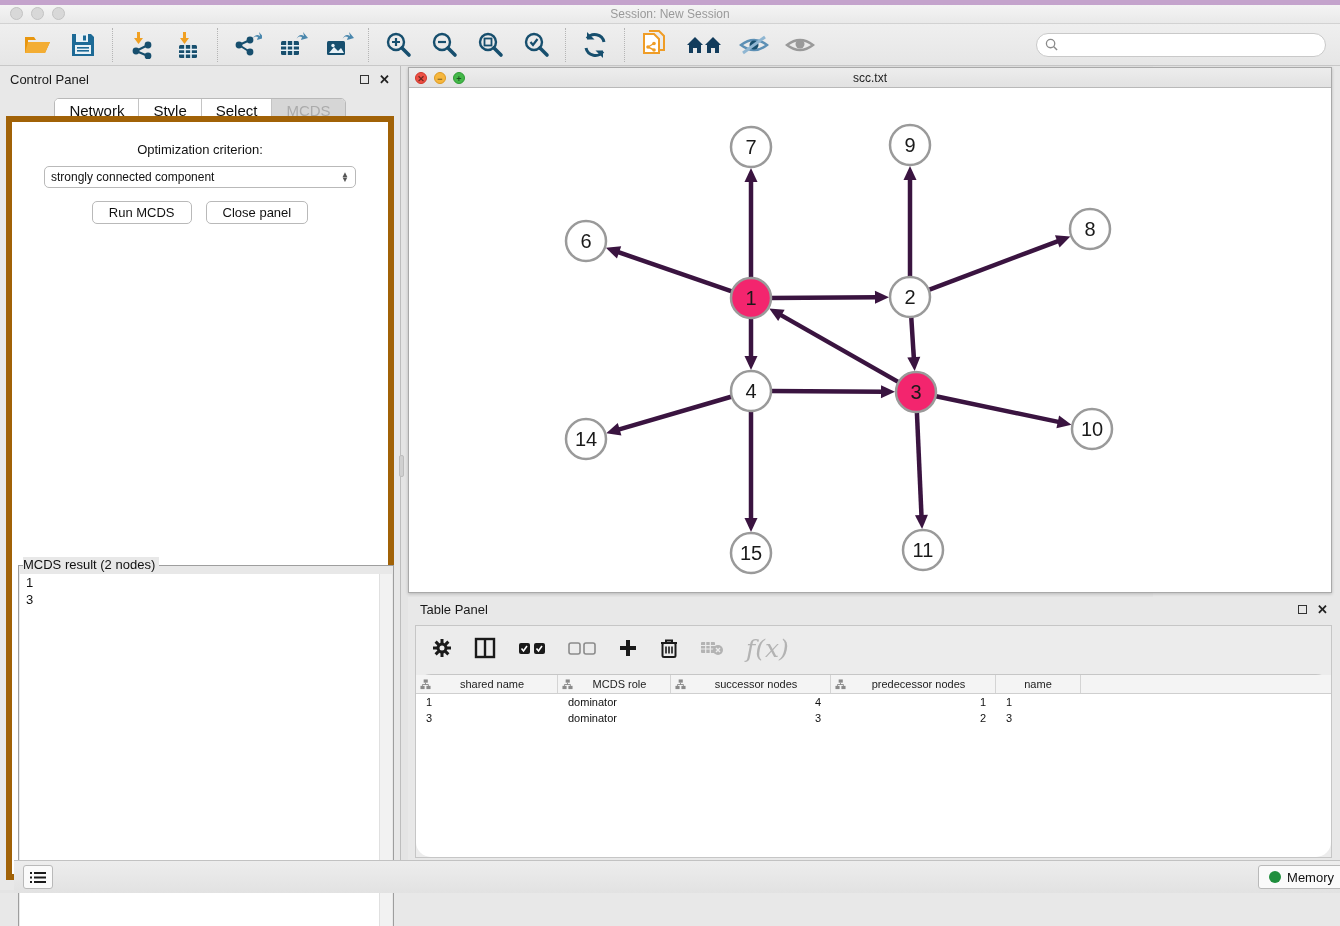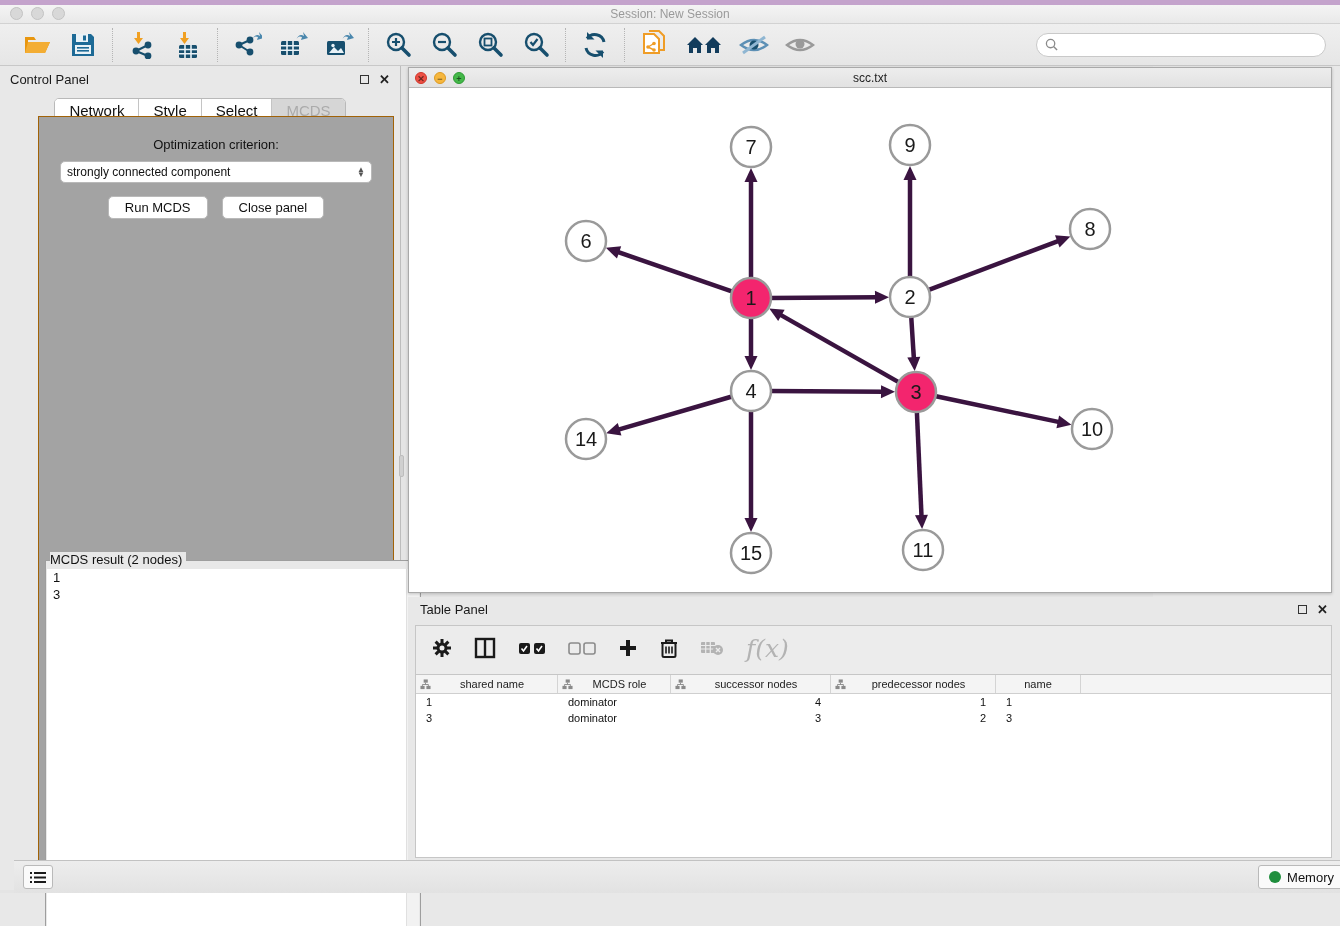--- a/index.html
+++ b/index.html
@@ -31,21 +31,21 @@
   .panel-title-icons { margin-left:auto; display:flex; gap:10px; align-items:center; }
   .float-icon { width:9px; height:9px; border:1.5px solid #333; }
   .close-icon { font-size:13px; font-weight:bold; color:#222; line-height:1; }
 
   .seg-tabs { display:flex; justify-content:center; margin-top:6px; }
   .seg { display:flex; border:1px solid #b9b9b9; border-radius:5px; overflow:hidden; background:#fff; }
   .seg-tab { padding:3px 14px; font-size:15px; color:#111; background:#fff; border-right:1px solid #c4c4c4; cursor:default; }
   .seg-tab:last-child { border-right:none; }
   .seg-tab.active { background:#d6d6d6; color:#ababab; }
 
-  .mcds-box { position:absolute; left:6px; right:6px; top:50px; bottom:10px; border:1px solid #a16207; background:#a3a3a3;margin-left:32px; }
+  .mcds-box { position:absolute; left:6px; right:6px; top:50px; bottom:10px; border:6px solid #a16207; background:#ffffff; }
   .opt-label { text-align:center; font-size:13px; color:#111; margin-top:20px; }
   .dropdown { margin:9px auto 0; width:312px; height:22px; background:#fff; border:1px solid #b9b9b9; border-radius:5px; display:flex; align-items:center; padding:0 6px; }
   .dropdown-text { font-size:12px; color:#111; flex:1; }
   .dd-arrows { display:flex; flex-direction:column; align-items:center; line-height:5px; font-size:8px; color:#555; }
   .btn-row { display:flex; justify-content:center; gap:14px; margin-top:13px; }
   .mac-btn { background:#fff; border:1px solid #b9b9b9; border-radius:5px; font-size:13px; color:#111; padding:3px 16px; font-family:"Liberation Sans",sans-serif; }
 
   .result-fieldset { position:absolute; left:6px; top:443px; width:376px; height:376px; border:1px solid #9e9e9e; background:#e8e8e8; }
   .result-legend { position:absolute; top:-9px; left:4px; background:#e8e8e8; font-size:13px; color:#111; padding-right:4px; }
   .result-area { position:absolute; left:1px; top:8px; right:1px; bottom:1px; background:#fff; overflow:hidden; }
@@ -64,21 +64,21 @@
   .net-canvas { position:relative; width:100%; height:504px; background:#fff; }
 
   
   .table-panel { position:absolute; left:408px; top:531px; width:932px; height:293px; background:#e8e8e8; }
   .tp-title-row { height:24px; display:flex; align-items:center; padding:0 12px; }
   .tp-inner { position:absolute; left:7px; right:8px; top:28px; bottom:32px; border:1px solid #c6c6c6; background:#ececec; }
   .tp-toolbar { height:44px; display:flex; align-items:center; gap:22px; padding:0 16px; }
   .tp-toolbar .ticon { display:flex; align-items:center; justify-content:center; }
   .fx-label { font-family:"DejaVu Serif", serif; font-style:italic; font-size:25px; color:#b3b3b3; }
 
-  .grid-table { position:absolute; left:0; right:0; top:48px; bottom:0; background:#fff; border-top:1px solid #c6c6c6; }
+  .grid-table { position:absolute; left:0; right:0; top:48px; bottom:0; background:#fff; border-top:1px solid #c6c6c6;border-radius:15px; }
   .gt-header { display:flex; height:19px; background:#f4f4f4; border-bottom:1px solid #cfcfcf; }
   .gt-hcell { display:flex; align-items:center; border-right:1px solid #d4d4d4; font-size:11px; color:#222; padding:0 4px; }
   .gt-hcell .htext { flex:1; text-align:center; }
   .gt-row { display:flex; height:16px; }
   .gt-cell { font-size:11px; color:#111; padding:0 10px; line-height:16px; white-space:nowrap; overflow:hidden; }
   .al { text-align:left; } .ar { text-align:right; }
 
   .tp-tabs { position:absolute; bottom:4px; left:0; right:0; display:flex; justify-content:center; }
   .tp-seg { display:flex; border:1px solid #b9b9b9; border-radius:5px; overflow:hidden; background:#fff; }
   .tp-seg .seg-tab { padding:3px 12px; font-size:13px; font-weight:bold; }

